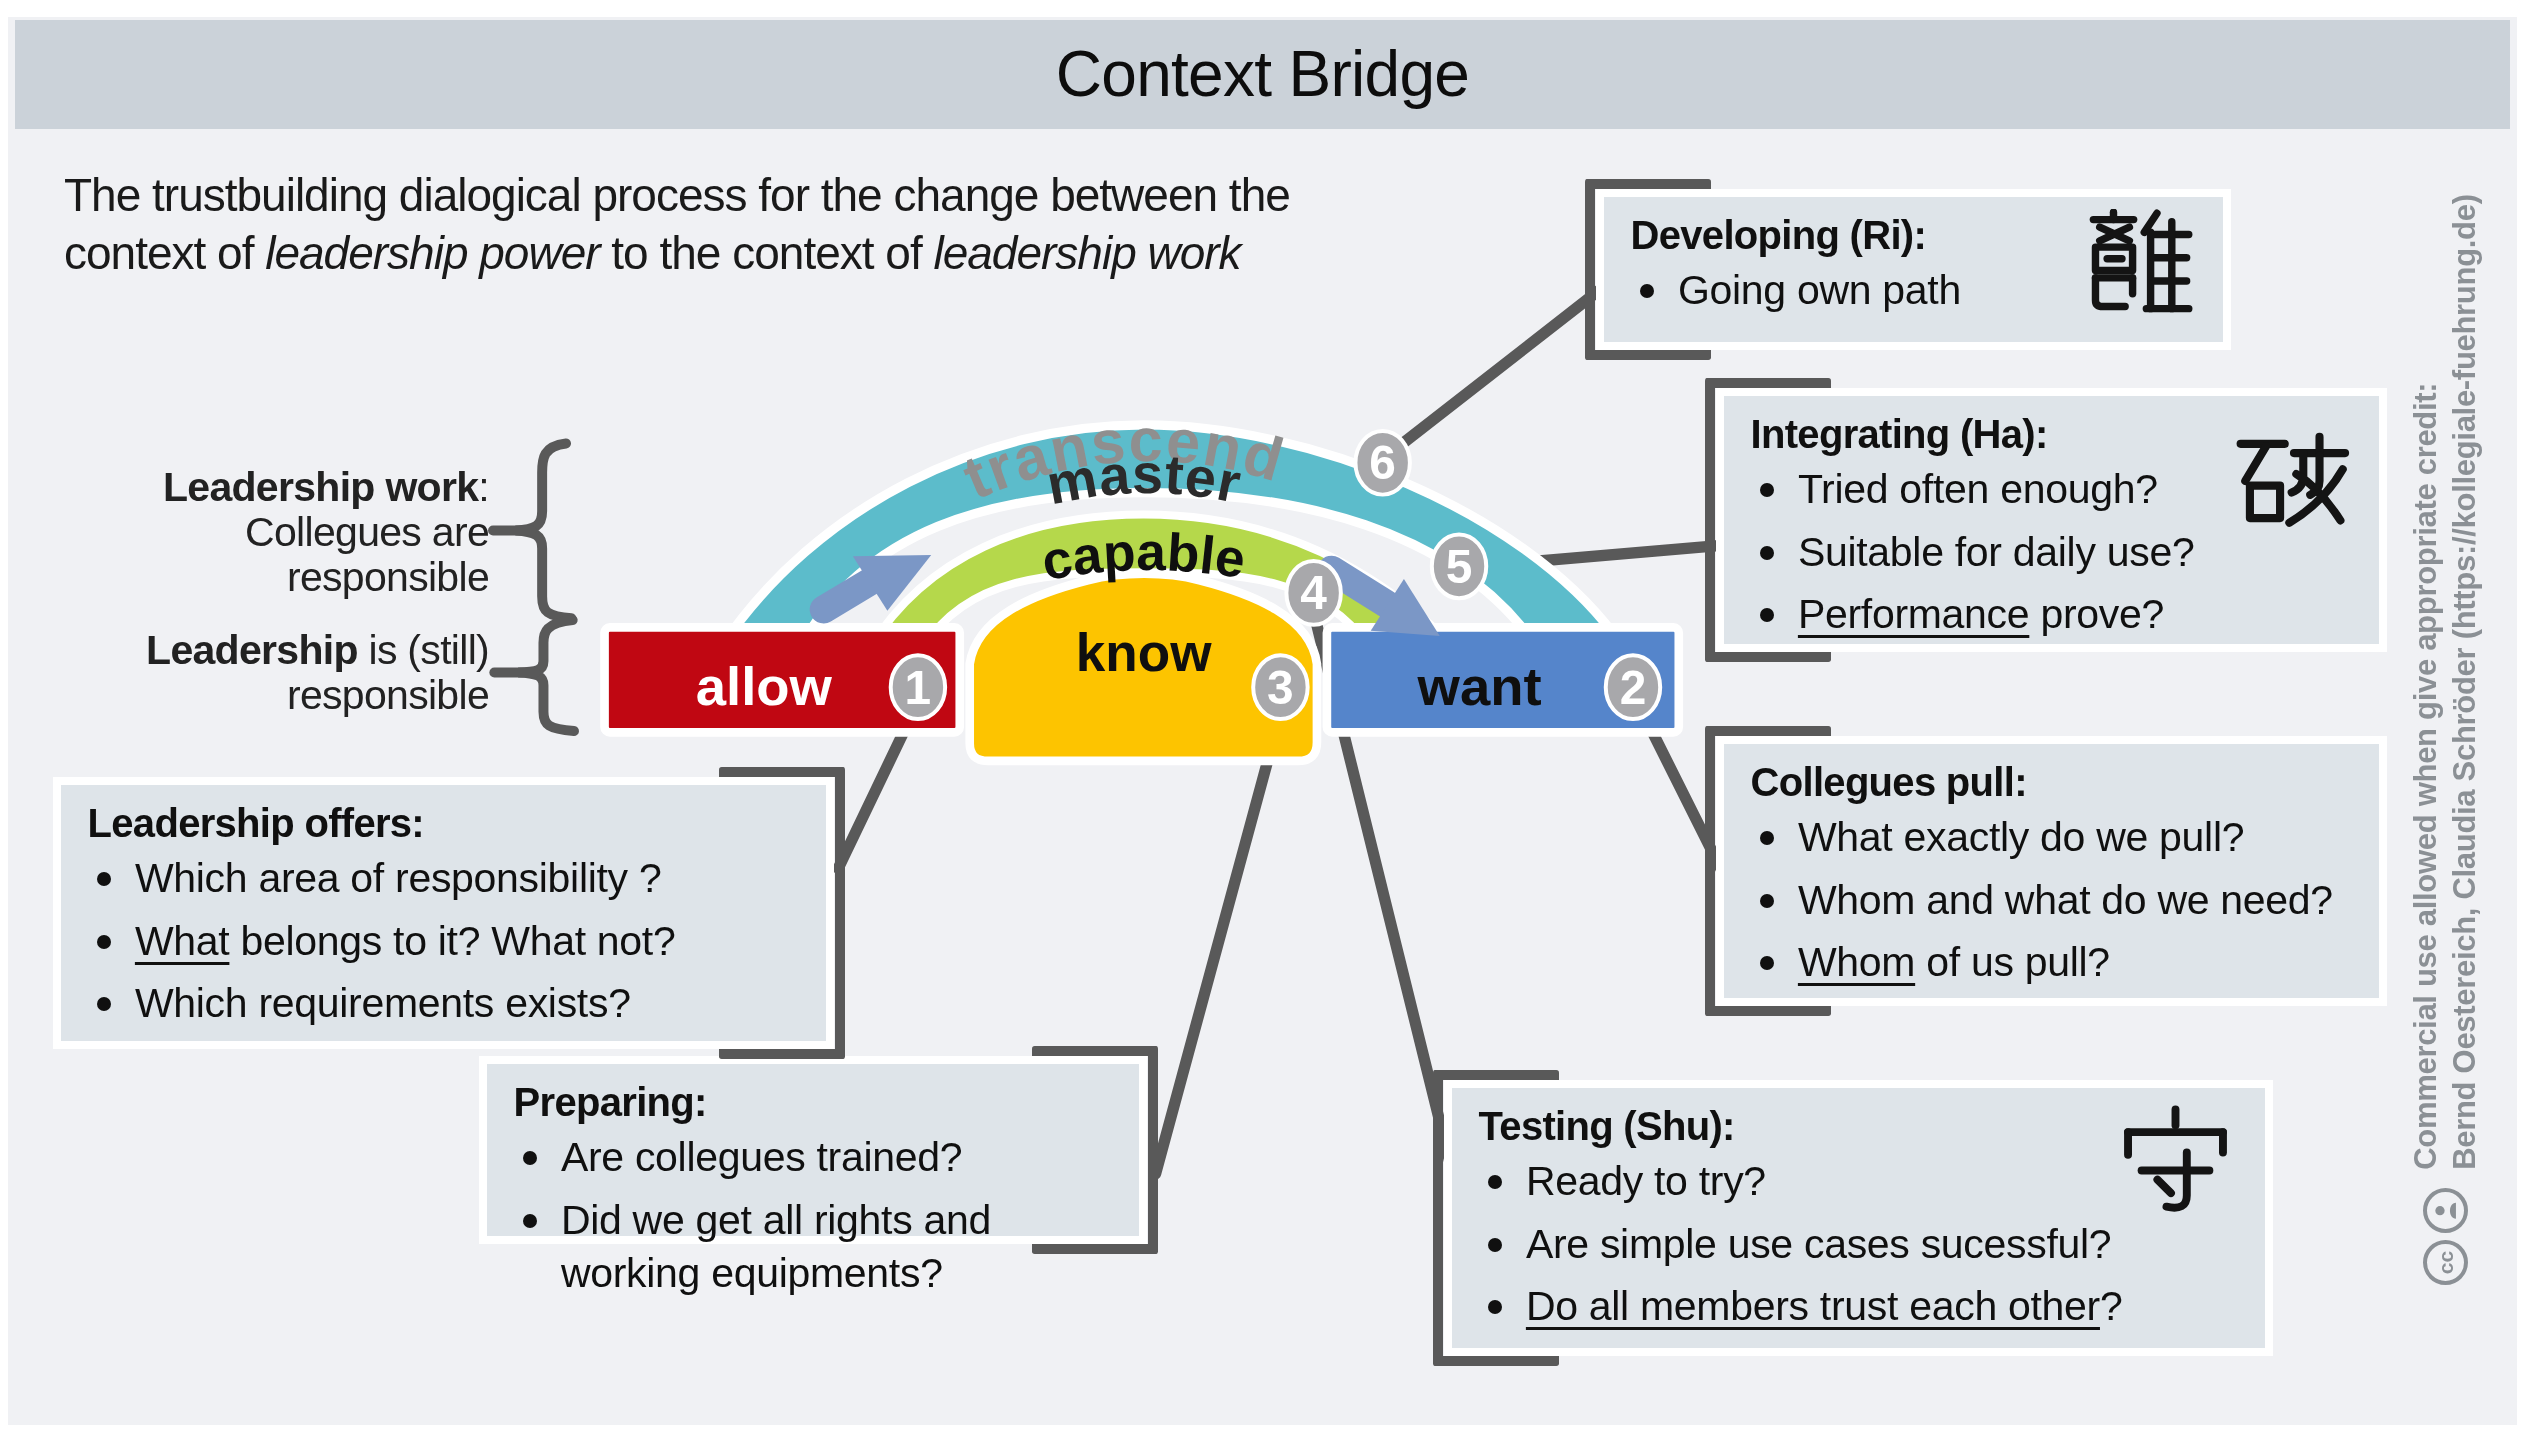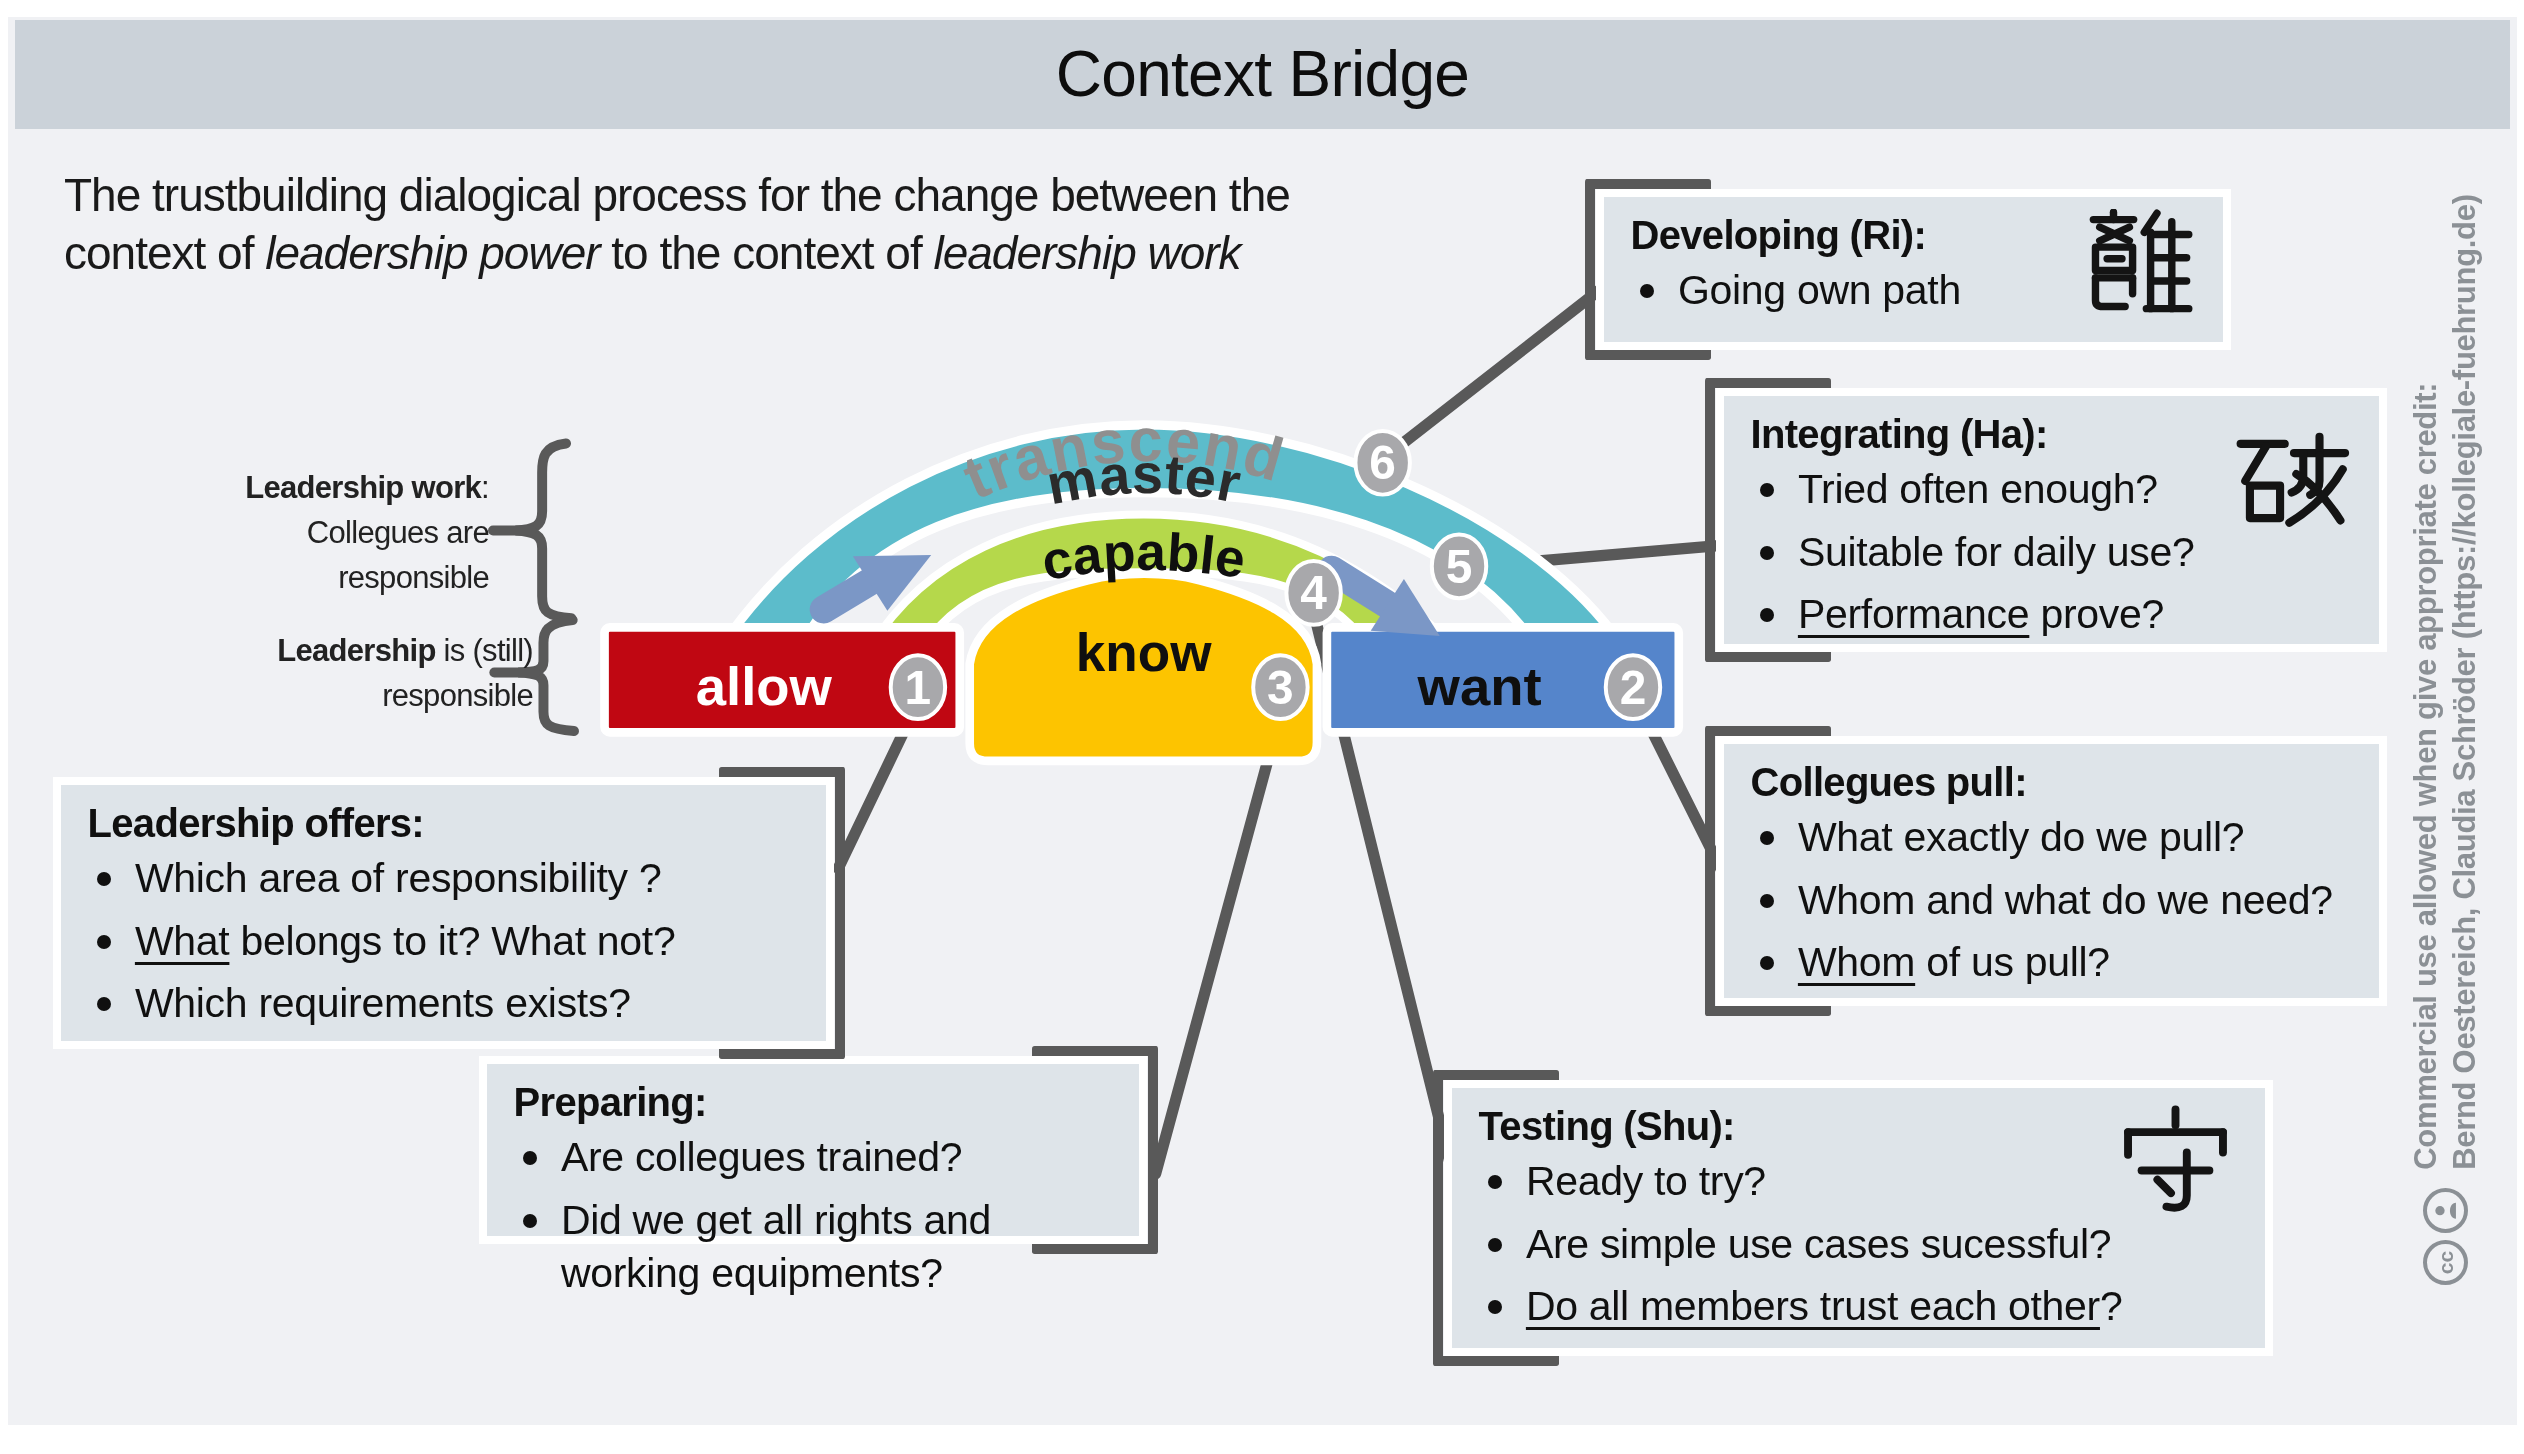--- a/index.html
+++ b/index.html
@@ -9,24 +9,24 @@
 
   
   .titlebar{position:absolute;left:14.6px;right:14.6px;top:20px;height:109px;background:#cbd2d9;}
   .titlebar h1{margin:0;text-align:center;font-size:64px;line-height:109px;font-weight:normal;color:#0d0d0d;letter-spacing:-0.7px;}
 
   
   .subtitle{position:absolute;left:64px;top:167px;width:1527px;font-size:46px;line-height:1.25;color:#1a1a1a;letter-spacing:-1px;}
   .subtitle i{font-style:italic;margin-top:12px;}
 
   
-  .left-label{position:absolute;left:0;width:489px;text-align:right;color:#222;font-size:31px;line-height:45px;letter-spacing:-0.7px;}
+  .left-label{position:absolute;left:0;width:489px;text-align:right;color:#222;font-size:41px;line-height:45px;letter-spacing:-0.7px;}
   .left-label b{font-weight:bold;}
   .lab-work{top:465px;}
-  .lab-lead{top:628px;padding-left:44px;}
+  .lab-lead{top:628px;}
 
   
   svg.art{position:absolute;left:0;top:0;width:2525px;height:1454px;}
   svg.art text, svg.art textPath{font-family:"Liberation Sans", sans-serif;}
 
   
   .box{position:absolute;background:#dee4e9;border:8.6px solid #ffffff;box-sizing:border-box;color:#101010;}
   .box .inner{position:relative;padding:14.6px 26.6px 6.6px 26.6px;}
   .box h2{margin:0 0 4px 0;font-size:40px;font-weight:bold;letter-spacing:-0.7px;line-height:1.15;}
   .box ul{margin:0;padding:0;list-style:none;}

